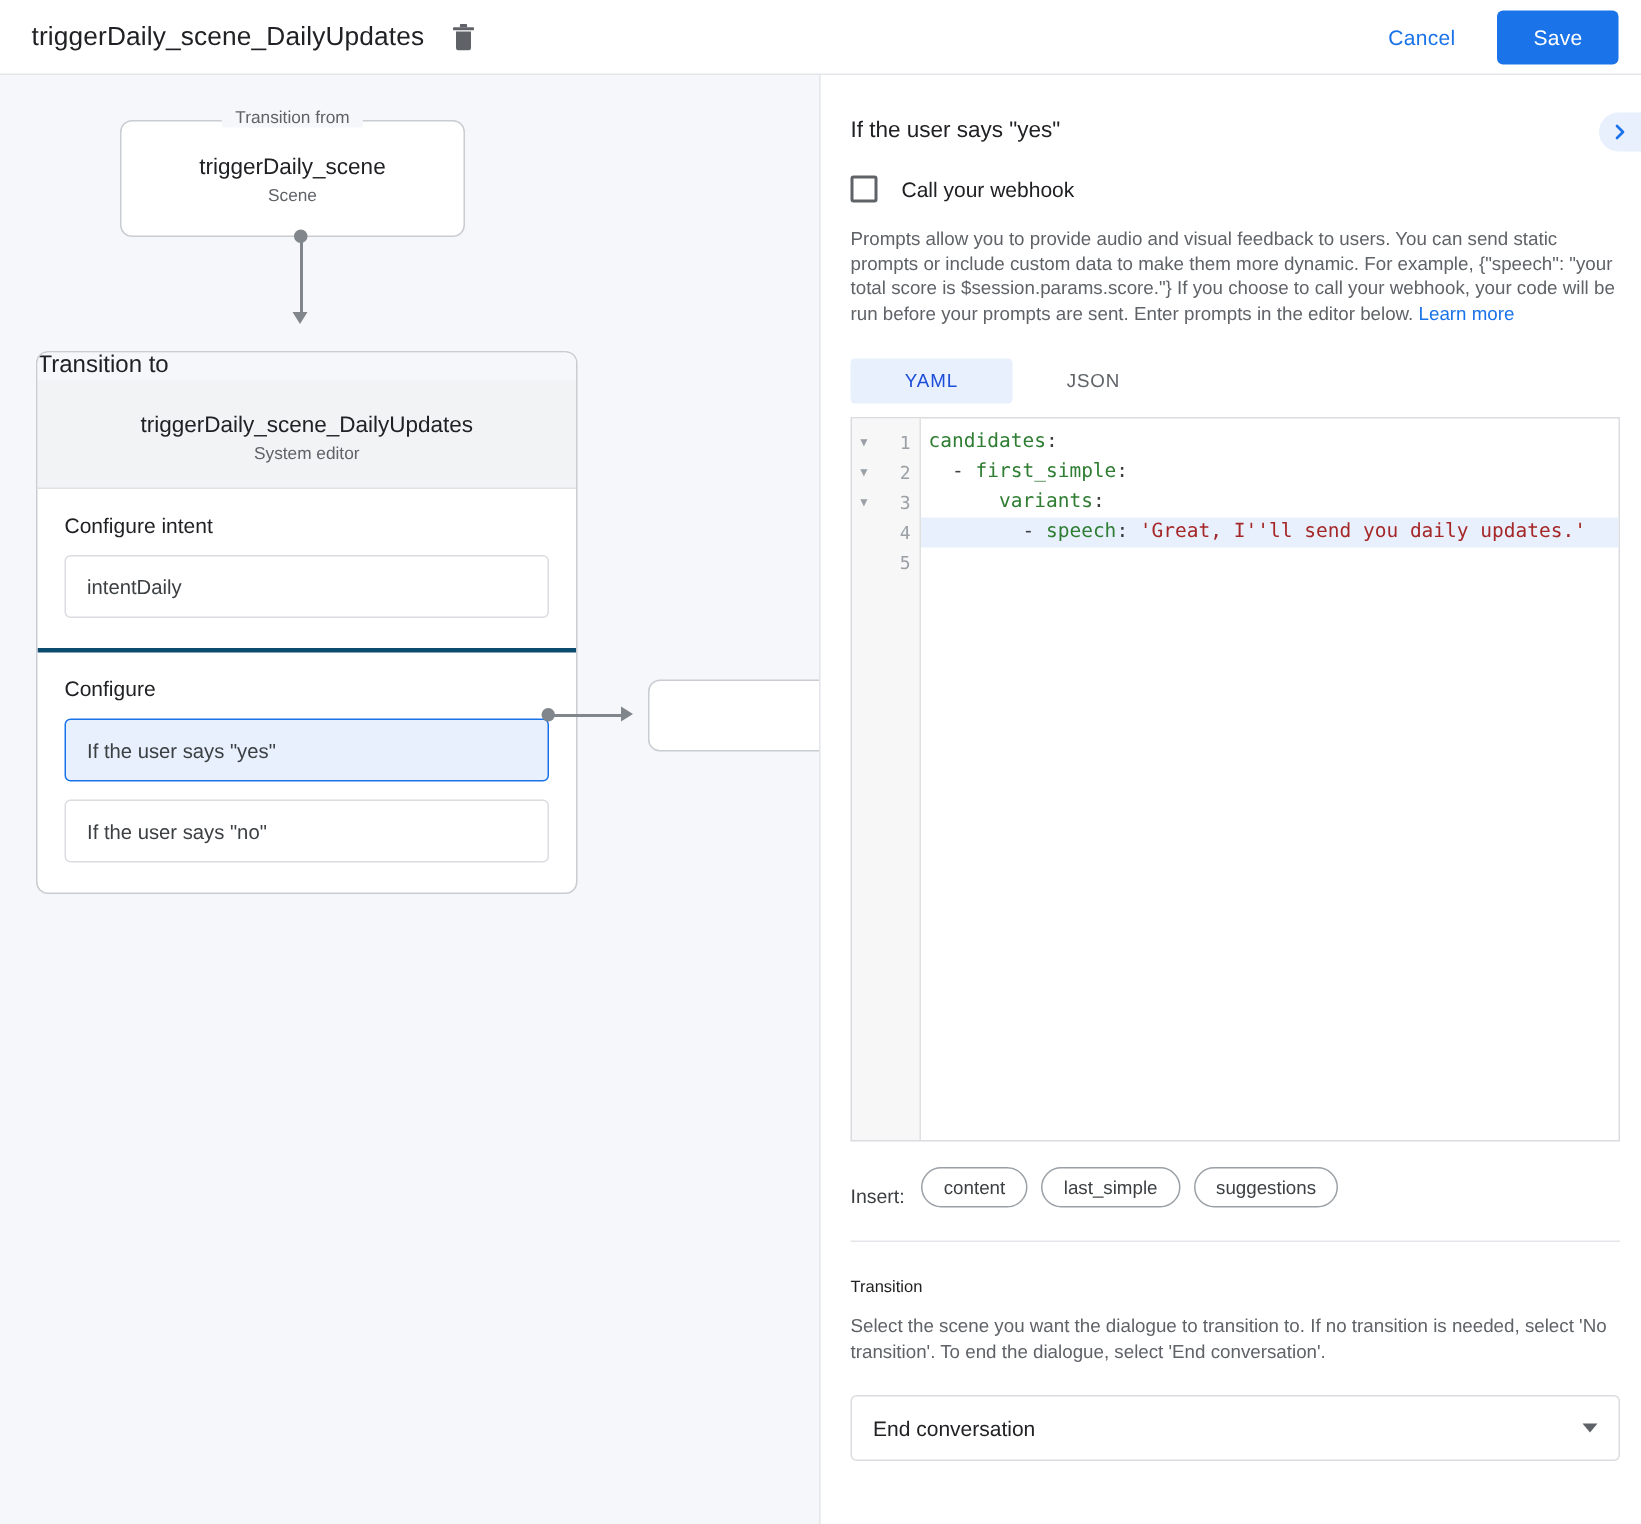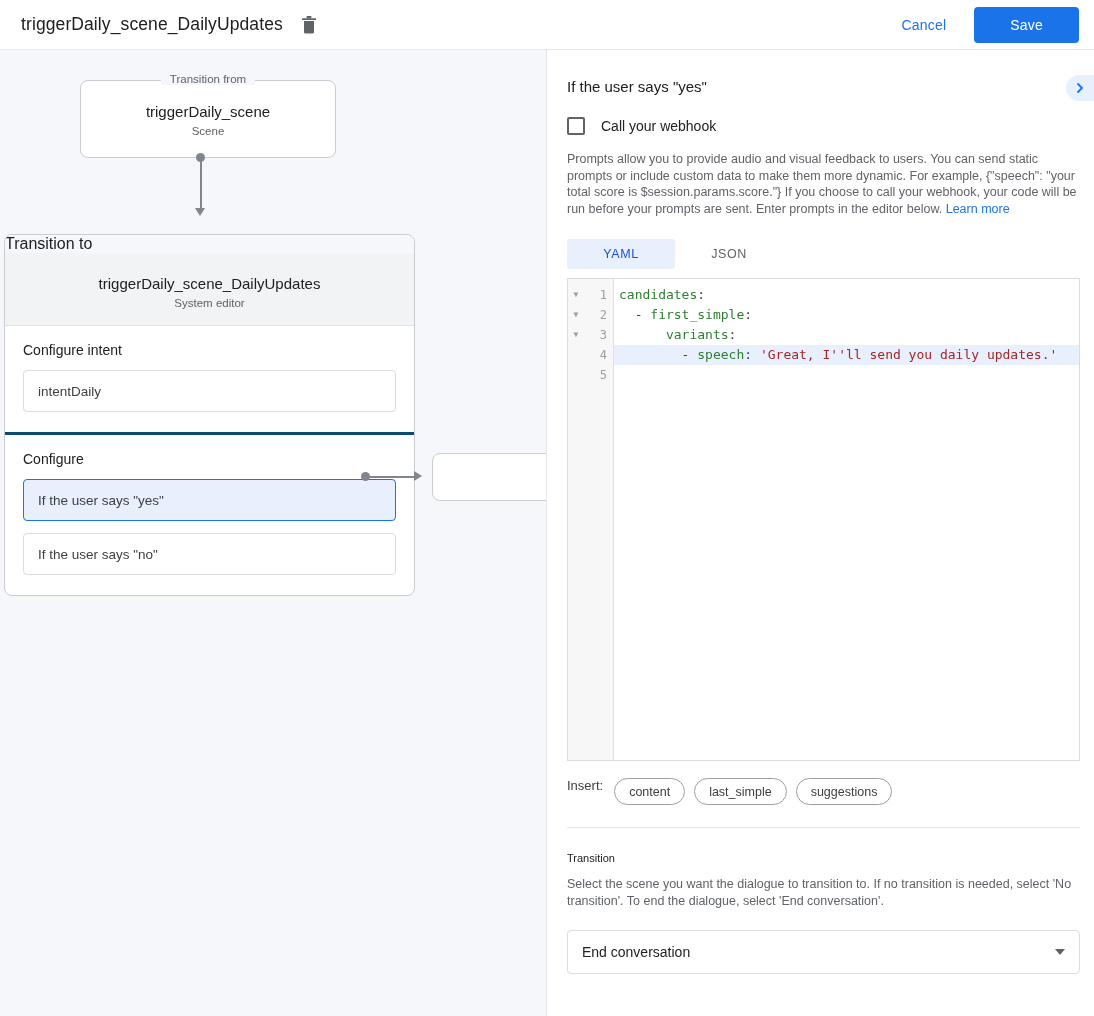--- a/index.html
+++ b/index.html
@@ -47,21 +47,21 @@
     letter-spacing: .2px;
   }
   .save-btn {
     margin-left: 14px;
     background: #1a73e8;
     color: #ffffff;
     font-size: 14px;
     font-weight: 500;
     border: none;
     border-radius: 4px;
-    padding: 0 36px;
+    padding: 0 24px;
     height: 36px;
     cursor: pointer;
     font-family: "Liberation Sans", sans-serif;
     letter-spacing: .2px;
   }
 
   
   .canvas {
     position: absolute;
     top: 50px; left: 0;
@@ -81,21 +81,21 @@
     position: absolute;
     top: -8px; left: 50%;
     transform: translateX(-50%);
     background: #f5f7fa;
     padding: 0 9px;
     font-size: 11.5px;
     color: #5f6368;
     white-space: nowrap;
   }
 
-  #node-from { left: 80px; top: 30px; width: 256px; height: 78px; }
+  #node-from { left: 80px; top: 30px; width: 230px; height: 78px; }
   #node-from .legend { background: #f5f7fa; }
   .node-title {
     text-align: center;
     font-size: 15px;
     color: #202124;
     padding-top: 22px;
   }
   .node-sub {
     text-align: center;
     font-size: 11.5px;
@@ -118,22 +118,22 @@
   .conn-arrow-down {
     position: absolute;
     width: 0; height: 0;
     border-left: 5px solid transparent;
     border-right: 5px solid transparent;
     border-top: 8px solid #80868b;
   }
 
   
   #node-to {
-    left: 4px; top: 184px;
-    width: 411px;
+    left: 24px; top: 184px;
+    width: 361px;
     border: 1px solid #c9ccd1;
     border-radius: 8px;
     background: #ffffff;
     position: absolute;
     overflow: hidden;
   }
   #node-to .legend { background: #f5f7fa; }
   .node-to-head {
     background: #f1f3f4;
     padding: 22px 0 16px;
@@ -345,21 +345,21 @@
     font-size: 13px;
     white-space: pre;
     padding-left: 5px;
   }
   .code-row.hl { background: #e8f0fe; }
   .k { color: #2e7d32; }
   .p { color: #3c4043; }
   .s { color: #a52727; }
 
   .insert-row {
-    display: flex; align-items: flex-start;
+    display: flex; align-items: flex-end;
     margin: 17px 0 0 19px;
   }
   .insert-label {
     font-size: 13px;
     color: #3c4043;
     margin-right: 11px;
   }
   .chip {
     border: 1px solid #9aa0a6;
     border-radius: 14px;

